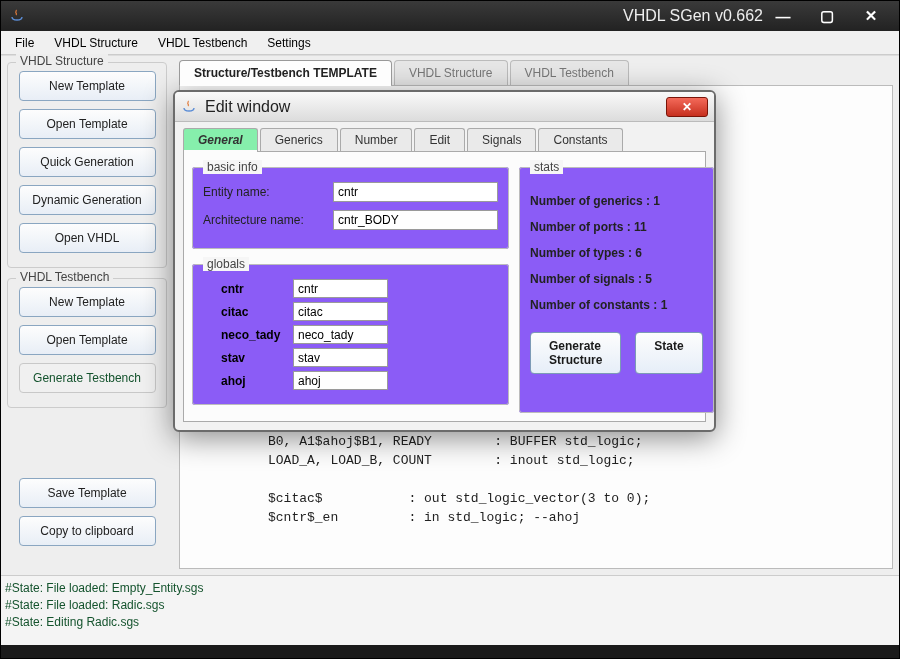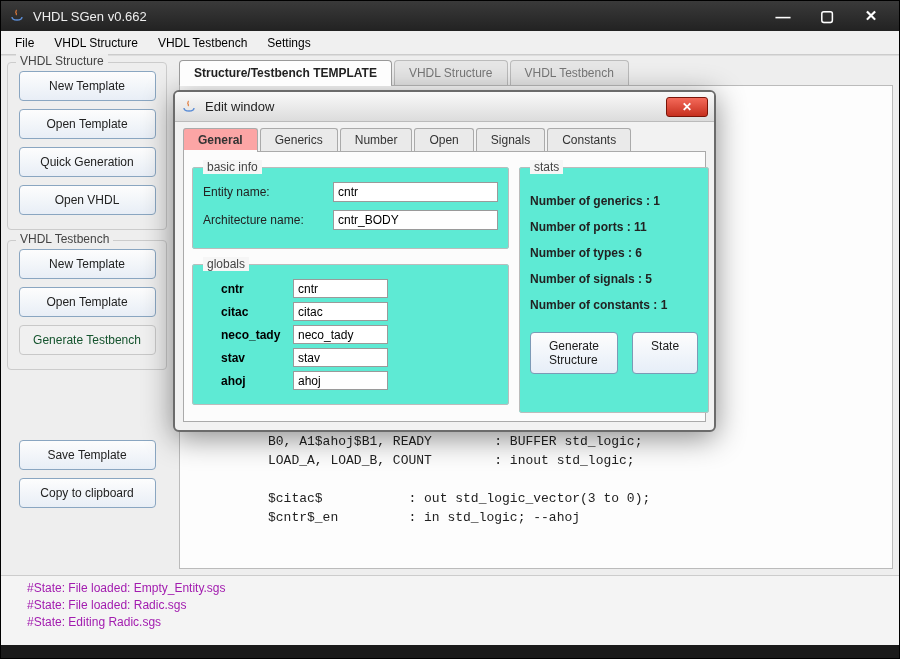--- a/index.html
+++ b/index.html
@@ -2,21 +2,21 @@
 <html><head>
 <meta charset="utf-8">
 <style>
 * { box-sizing: border-box; margin: 0; padding: 0; font-family: "Segoe UI", Tahoma, sans-serif; font-size: 12px; }
 html, body { width: 900px; height: 659px; overflow: hidden; background: #000; }
 
 .window-frame { width: 900px; height: 659px; background: #1a1a1a; border: 1px solid #000; }
 
 .titlebar { height: 30px; background: linear-gradient(#3a3a3a,#222); display: flex; align-items: center; padding: 0 8px; color: #eee; }
 .titlebar .java-icon { width: 16px; height: 16px; margin-right: 8px; }
-.titlebar .title-text { flex: 1; font-size: 13px; }
+.titlebar .title-text { flex: 1; font-size: 16px; text-align: right; }
 .titlebar .win-btns { display: flex; gap: 4px; }
 .titlebar .win-btn { width: 40px; height: 20px; color: #fff; display: flex; align-items: center; justify-content: center; font-weight: bold; font-size: 15px; }
 
 .menu-bar { height: 24px; background: #f0f0f0; display: flex; align-items: center; padding: 0 6px; gap: 4px; border-bottom: 1px solid #ccc; }
 .menu-bar .menu-item { padding: 4px 8px; cursor: default; }
 
 .client-area { display: flex; height: 520px; background: #eeeeee; border-top: 1px solid #ddd; }
 
 .side-col { width: 172px; background: #eeeeee; padding: 6px 6px; }
 .side-group { border: 1px solid #ccc; border-radius: 4px; background: #eeeeee; margin-bottom: 10px; padding: 8px 6px 6px 6px; position: relative; }
@@ -26,54 +26,54 @@
 
 .main-col { flex: 1; display: flex; flex-direction: column; background: #eeeeee; padding-top: 4px; }
 .main-tabs { display: flex; padding-left: 6px; }
 .main-tab { padding: 5px 14px; background: #e6e6e6; border: 1px solid #bbb; border-bottom: none; border-radius: 4px 4px 0 0; margin-right: 2px; color: #777; cursor: default; }
 .main-tab.active { background: #fdfdfd; color: #222; font-weight: bold; border-color: #999; position: relative; z-index: 2; }
 .main-tab.active::after { content:""; position:absolute; left:0; right:0; bottom:-1px; height:2px; background:#fdfdfd; }
 
 .editor-pane { flex: 1; margin: 0 6px 6px 6px; border: 1px solid #bbb; background: #fdfdfd; position: relative; overflow: hidden; }
 .editor-text { font-family: "Courier New", monospace; font-size: 13px; white-space: pre; padding: 8px 10px; color: #222; line-height: 1.45; }
 
-.status-area { height: 70px; background: #f4f4f4; border-top: 1px solid #ccc; font-family: "Courier New", monospace; font-size: 12px; padding: 4px 26px; color: #a21caf; line-height: 1.4; overflow: hidden; }
+.status-area { height: 70px; background: #f4f4f4; border-top: 1px solid #ccc; font-family: "Courier New", monospace; font-size: 12px; padding: 4px 4px; color: #14532d; line-height: 1.4; overflow: hidden; }
 
 
 .modal { position: absolute; left: 173px; top: 90px; width: 543px; background: #f2f2f2; border: 2px solid #6b6b6b; border-radius: 6px; box-shadow: 0 6px 30px rgba(0,0,0,.45); }
 .modal-titlebar { height: 30px; background: linear-gradient(#f9f9f9,#dcdcdc); display: flex; align-items: center; padding: 0 6px; border-bottom: 1px solid #bbb; border-radius: 4px 4px 0 0; }
 .modal-titlebar .java-icon { width: 16px; height: 16px; margin-right: 8px; }
-.modal-titlebar .modal-title { flex: 1; font-size: 13px; color: #222; }
+.modal-titlebar .modal-title { flex: 1; font-size: 16px; color: #222; }
 .modal-close { width: 42px; height: 20px; background: linear-gradient(#f46a5a,#c62f1e); border: 1px solid #7a1408; border-radius: 3px; display: flex; align-items: center; justify-content: center; color: #fff; font-weight: bold; cursor: default; }
 .modal-body { padding: 6px 8px 8px 8px; }
 
 .modal-tabs { display: flex; }
 .modal-tab { padding: 4px 14px; border: 1px solid #aaa; border-bottom: none; background: #eaeaea; margin-right: 2px; border-radius: 3px 3px 0 0; color: #333; cursor: default; }
-.modal-tab.active { background: #fca5a5; font-weight: bold; position: relative; z-index: 2; }
+.modal-tab.active { background: #86efac; font-weight: bold; position: relative; z-index: 2; font-style: italic; }
 .modal-tab.active::after { content:""; position:absolute; left:0; right:0; bottom:-1px; height:2px; background:#fcfcfc; }
 
 .modal-content { border: 1px solid #aaa; background: #fcfcfc; padding: 8px; display: flex; gap: 10px; }
 .col-left { flex: 1; }
 .col-right { width: 210px; }
 
-fieldset.box { border: 1px solid #bcbcbc; border-radius: 3px; padding: 8px 10px 10px 10px; margin-bottom: 8px; background: #5eead4; }
+fieldset.box { border: 1px solid #bcbcbc; border-radius: 3px; padding: 8px 10px 10px 10px; margin-bottom: 8px; background: #8b5cf6; }
 fieldset.box legend { padding: 0 4px; color: #444; font-size: 12px; background: #f6f6f6; }
 
 .form-row { display: flex; align-items: center; margin-bottom: 8px; }
 .form-row label { width: 130px; color: #222; font-weight: normal; }
 .form-row input { flex: 1; height: 20px; border: 1px solid #9a9a9a; background: #fff; padding: 0 4px; font-family: inherit; font-size: 12px; }
 
 .globals-row { display:flex; align-items:center; margin-bottom:4px; }
 .globals-row label { width: 90px; text-align: left; padding-left: 18px; font-weight: bold; }
 .globals-row input { width: 95px; height: 19px; border: 1px solid #9a9a9a; background: #fff; padding: 0 4px; font-size: 12px; }
 
 .stat-line { margin: 12px 0; color: #222; font-weight: bold; }
 
 .modal-footer { display: flex; justify-content: flex-end; gap: 14px; padding-top: 8px; }
-.modal-btn { padding: 6px 18px; background: linear-gradient(#fdfdfd,#e6eef8); border: 1px solid #7c9ab6; border-radius: 4px; color: #1a1a1a; font-weight: normal; cursor: default; }
+.modal-btn { padding: 6px 18px; background: linear-gradient(#fdfdfd,#e6eef8); border: 1px solid #7c9ab6; border-radius: 4px; color: #1a1a1a; font-weight: bold; cursor: default; }
 
 svg.java-cup { width:16px; height:16px; }
 </style>
 </head>
 <body>
 
 <div class="window-frame">
 
   <div class="titlebar">
     <span class="java-icon">
@@ -99,20 +99,21 @@
 
   <div class="client-area">
 
     <div class="side-col">
 
       <div class="side-group">
         <legend>VHDL Structure</legend>
         <div class="side-btn">New Template</div>
         <div class="side-btn">Open Template</div>
         <div class="side-btn">Quick Generation</div>
+        <div class="side-btn">Dynamic Generation</div>
         <div class="side-btn">Open VHDL</div>
       </div>
 
       <div class="side-group">
         <legend>VHDL Testbench</legend>
         <div class="side-btn">New Template</div>
         <div class="side-btn">Open Template</div>
         <div class="side-btn disabled">Generate Testbench</div>
       </div>
 
@@ -175,21 +176,21 @@
       <div class="modal-close">
         <span>✕</span>
       </div>
     </div>
 
     <div class="modal-body">
       <div class="modal-tabs">
         <div class="modal-tab active">General</div>
         <div class="modal-tab">Generics</div>
         <div class="modal-tab">Number</div>
-        <div class="modal-tab">Open</div>
+        <div class="modal-tab">Edit</div>
         <div class="modal-tab">Signals</div>
         <div class="modal-tab">Constants</div>
       </div>
 
       <div class="modal-content">
         <div class="col-left">
           <fieldset class="box">
             <legend>basic info</legend>
             <div class="form-row">
               <label>Entity name:</label>

